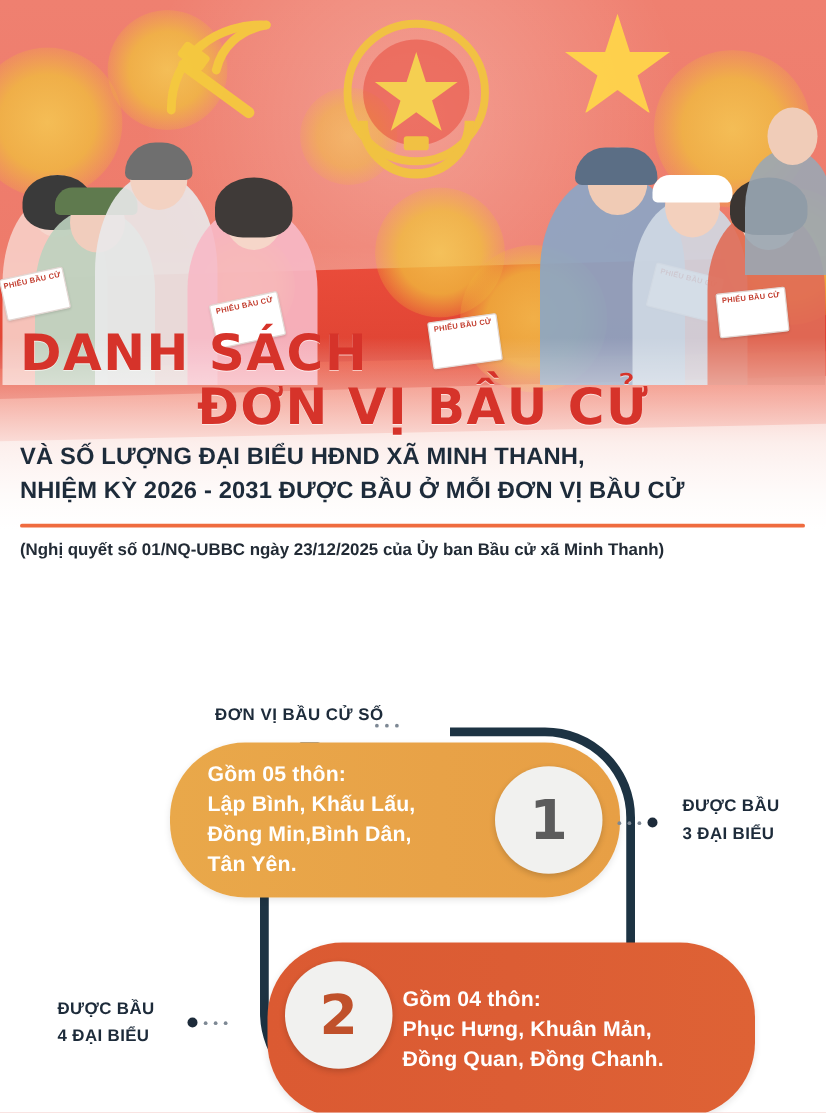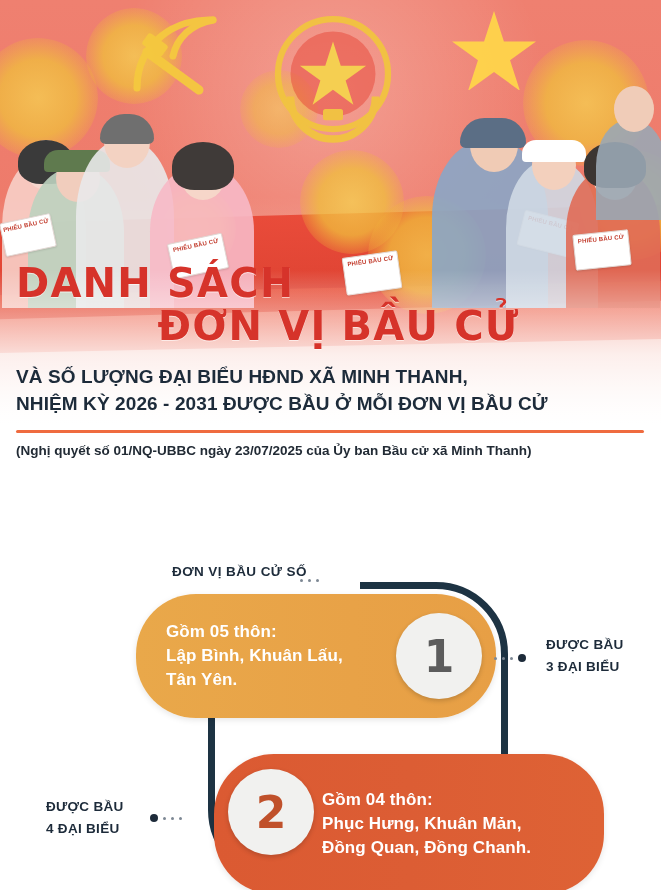--- a/index.html
+++ b/index.html
@@ -133,21 +133,21 @@
     color: #d6332a;
     letter-spacing: 1.2px;
     line-height: 1.08;
     text-transform: uppercase;
     font-family: "DejaVu Sans", sans-serif;
     text-shadow: 0 1px 0 rgba(255,255,255,.6);
   }
   .title-main .l2 { padding-left: 16px; display: block; text-align: center; }
 
   .subtitle {
-    margin-top: 16px;
+    margin-top: 5px;
     font-size: 19px;
     font-weight: 700;
     color: #1d2b3a;
     line-height: 1.42;
     letter-spacing: .1px;
     text-transform: uppercase;
   }
   .divider {
     margin: 12px 0 10px 0;
     height: 3px;
@@ -358,41 +358,42 @@
   <div class="titles">
     <div class="title-main">
       <span class="l1">DANH SÁCH</span>
       <span class="l2">ĐƠN VỊ BẦU CỬ</span>
     </div>
     <div class="subtitle">
       <div>VÀ SỐ LƯỢNG ĐẠI BIỂU HĐND XÃ MINH THANH,</div>
       <div>NHIỆM KỲ 2026 - 2031 ĐƯỢC BẦU Ở MỖI ĐƠN VỊ BẦU CỬ</div>
     </div>
     <div class="divider"></div>
-    <div class="note">(Nghị quyết số 01/NQ-UBBC ngày 23/07/2025 của Ủy ban Bầu cử xã Minh Thanh)</div>
+    <div class="note">(Nghị quyết số 01/NQ-UBBC ngày 23/12/2025 của Ủy ban Bầu cử xã Minh Thanh)</div>
   </div>
 </div>
 
 <div class="units">
 
   <div class="track"></div>
   <div class="track-mask-top"></div>
 
   <div class="unit-label-top">ĐƠN VỊ BẦU CỬ SỐ</div>
 
   <div class="dots dots-top">
     <span class="d"></span>
       <span class="d"></span>
       <span class="d"></span>
   </div>
 
   <div class="pill pill-1">
     <div class="pill-text">
       <span class="bold-lead">Gồm 05 thôn:</span>
-      <span class="bold-lead">Lập Bình, Khuân Lấu,</span>
+      <span class="bold-lead">Lập Bình, Khấu Lấu,</span>
+      <span class="bold-lead">Đồng Min,Bình Dân,</span>
       <span class="bold-lead">Tân Yên.</span>
     </div>
   </div>
   <div class="num-circle num-1">1</div>
 
   <div class="dots dots-r">
     <span class="d"></span>
       <span class="d"></span>
       <span class="d"></span>
       <span class="d big"></span>

